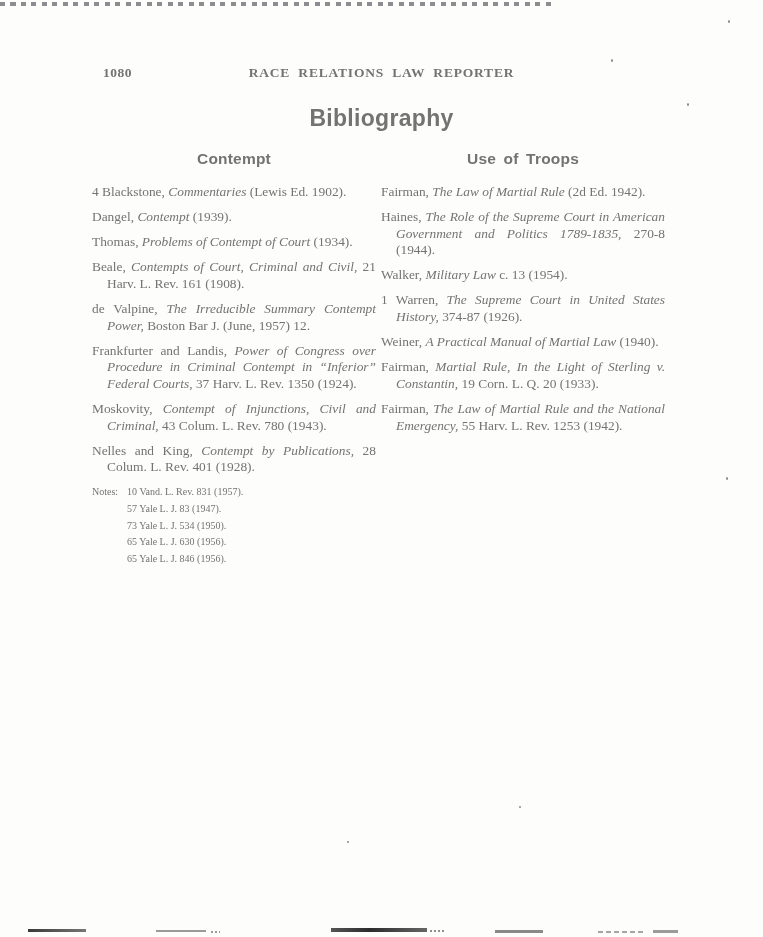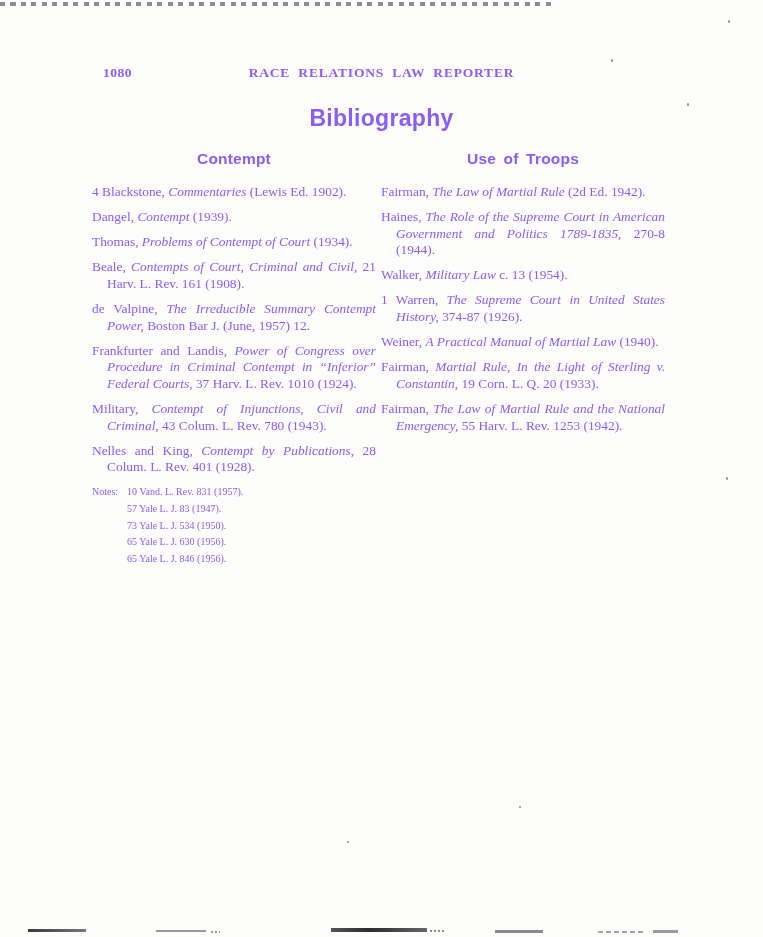--- a/index.html
+++ b/index.html
@@ -1,21 +1,21 @@
 <!DOCTYPE html>
 <html><head>
 <meta charset="utf-8">
 <style>
   html, body { margin:0; padding:0; background:#ffffff; }
   .page {
     position:relative;
     width:763px; height:937px;
     background:#fdfdfc;
     font-family:"Liberation Serif", serif;
-    color:#8b5cf6;
+    color:#737373;
     overflow:hidden;
   }
   .dotline {
     position:absolute; top:2px; left:0; width:554px; height:4px;
     background-image:repeating-linear-gradient(to right,#8d8d91 0 5px,transparent 5px 10.5px);
   }
   .page-number {
     position:absolute; top:65px; left:103px;
     font-size:13.5px; font-weight:bold; letter-spacing:0.5px;
   }
@@ -70,22 +70,22 @@
 
   <div class="columns">
     <div class="column">
       <div class="column-heading">Contempt</div>
       <div class="entries">
           <p class="entry"><span>4 Blackstone, </span><span class="it">Commentaries</span><span> (Lewis Ed. 1902).</span></p>
           <p class="entry"><span>Dangel, </span><span class="it">Contempt</span><span> (1939).</span></p>
           <p class="entry"><span>Thomas, </span><span class="it">Problems of Contempt of Court</span><span> (1934).</span></p>
           <p class="entry"><span>Beale, </span><span class="it">Contempts of Court, Criminal and Civil,</span><span> 21 Harv. L. Rev. 161 (1908).</span></p>
           <p class="entry"><span>de Valpine, </span><span class="it">The Irreducible Summary Contempt Power,</span><span> Boston Bar J. (June, 1957) 12.</span></p>
-          <p class="entry"><span>Frankfurter and Landis, </span><span class="it">Power of Congress over Procedure in Criminal Contempt in “Inferior” Federal Courts,</span><span> 37 Harv. L. Rev. 1010 (1924).</span></p>
-          <p class="entry"><span>Military, </span><span class="it">Contempt of Injunctions, Civil and Criminal,</span><span> 43 Colum. L. Rev. 780 (1943).</span></p>
+          <p class="entry"><span>Frankfurter and Landis, </span><span class="it">Power of Congress over Procedure in Criminal Contempt in “Inferior” Federal Courts,</span><span> 37 Harv. L. Rev. 1350 (1924).</span></p>
+          <p class="entry"><span>Moskovity, </span><span class="it">Contempt of Injunctions, Civil and Criminal,</span><span> 43 Colum. L. Rev. 780 (1943).</span></p>
           <p class="entry"><span>Nelles and King, </span><span class="it">Contempt by Publications,</span><span> 28 Colum. L. Rev. 401 (1928).</span></p>
         </div>
       <div class="notes">
         <div class="notes-label">Notes:</div>
         <div class="notes-items">
             <div>10 Vand. L. Rev. 831 (1957).</div>
             <div>57 Yale L. J. 83 (1947).</div>
             <div>73 Yale L. J. 534 (1950).</div>
             <div>65 Yale L. J. 630 (1956).</div>
             <div>65 Yale L. J. 846 (1956).</div>

